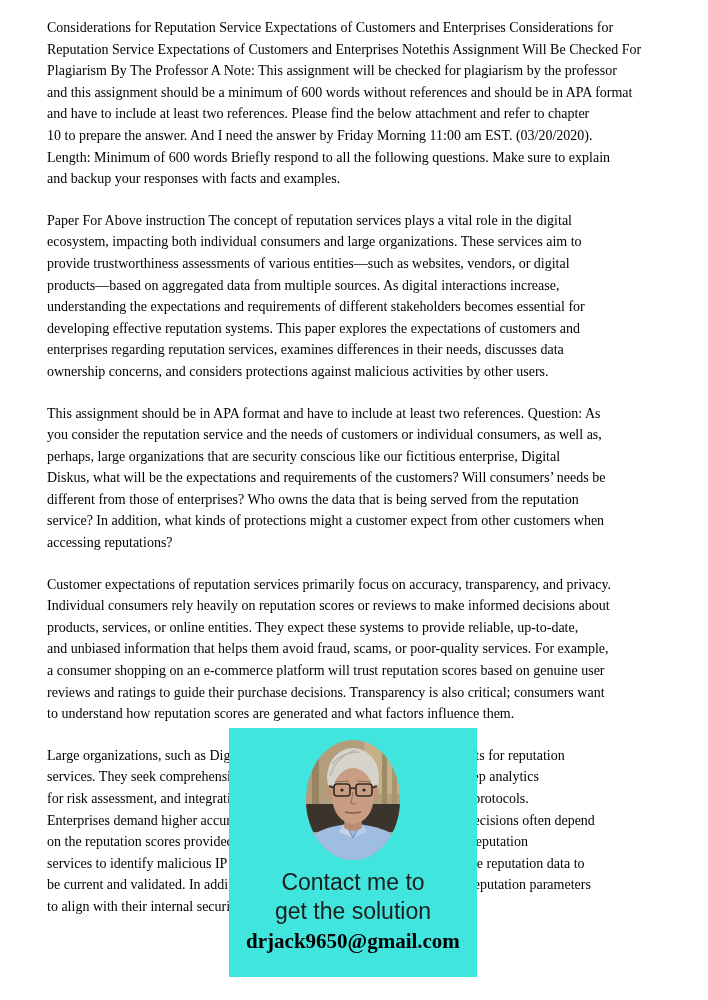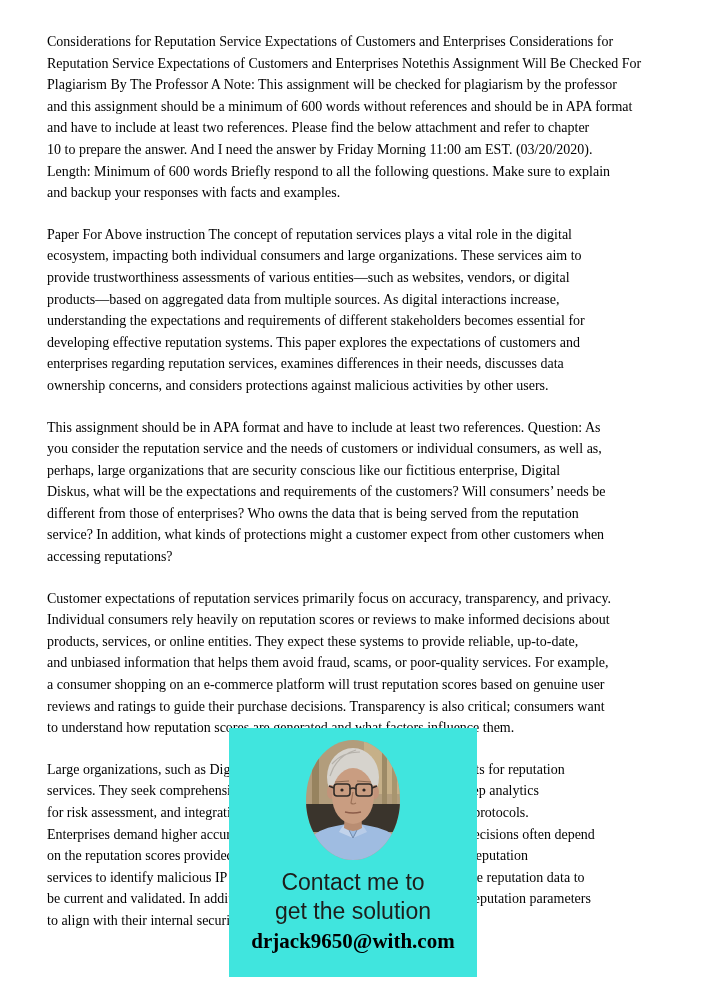--- a/index.html
+++ b/index.html
@@ -10,21 +10,21 @@
   body {
     position: relative;
     width: 708px;
     height: 1000px;
     overflow: hidden;
     font-family: "Liberation Serif", "DejaVu Serif", serif;
   }
   .doc {
     position: absolute;
     left: 47px;
-    top: 31px;
+    top: 17px;
     width: 640px;
     font-size: 14px;
     line-height: 21.6px;
     color: #000000;
   }
   .doc p {
     margin: 0 0 20px 0;
     white-space: pre;
   }
   .ad-overlay {
@@ -149,14 +149,14 @@
       <circle cx="36" cy="50" r="1.6" fill="#2c2420"></circle>
       <circle cx="58" cy="50" r="1.6" fill="#2c2420"></circle>
 
       <path d="M47,52 L45,63 Q47,65 50,63" stroke="#9c7258" stroke-width="1.2" fill="none"></path>
 
       <path d="M39,72 Q47,74 55,72" stroke="#8b5c49" stroke-width="1.4" fill="none"></path>
     </g>
   </svg>
   <div class="ad-headline" style="color: rgb(29, 29, 27);">Contact me to
 get the solution</div>
-  <div class="ad-email">drjack9650@with.com</div>
+  <div class="ad-email">drjack9650@gmail.com</div>
 </div>
 
 </body></html>

